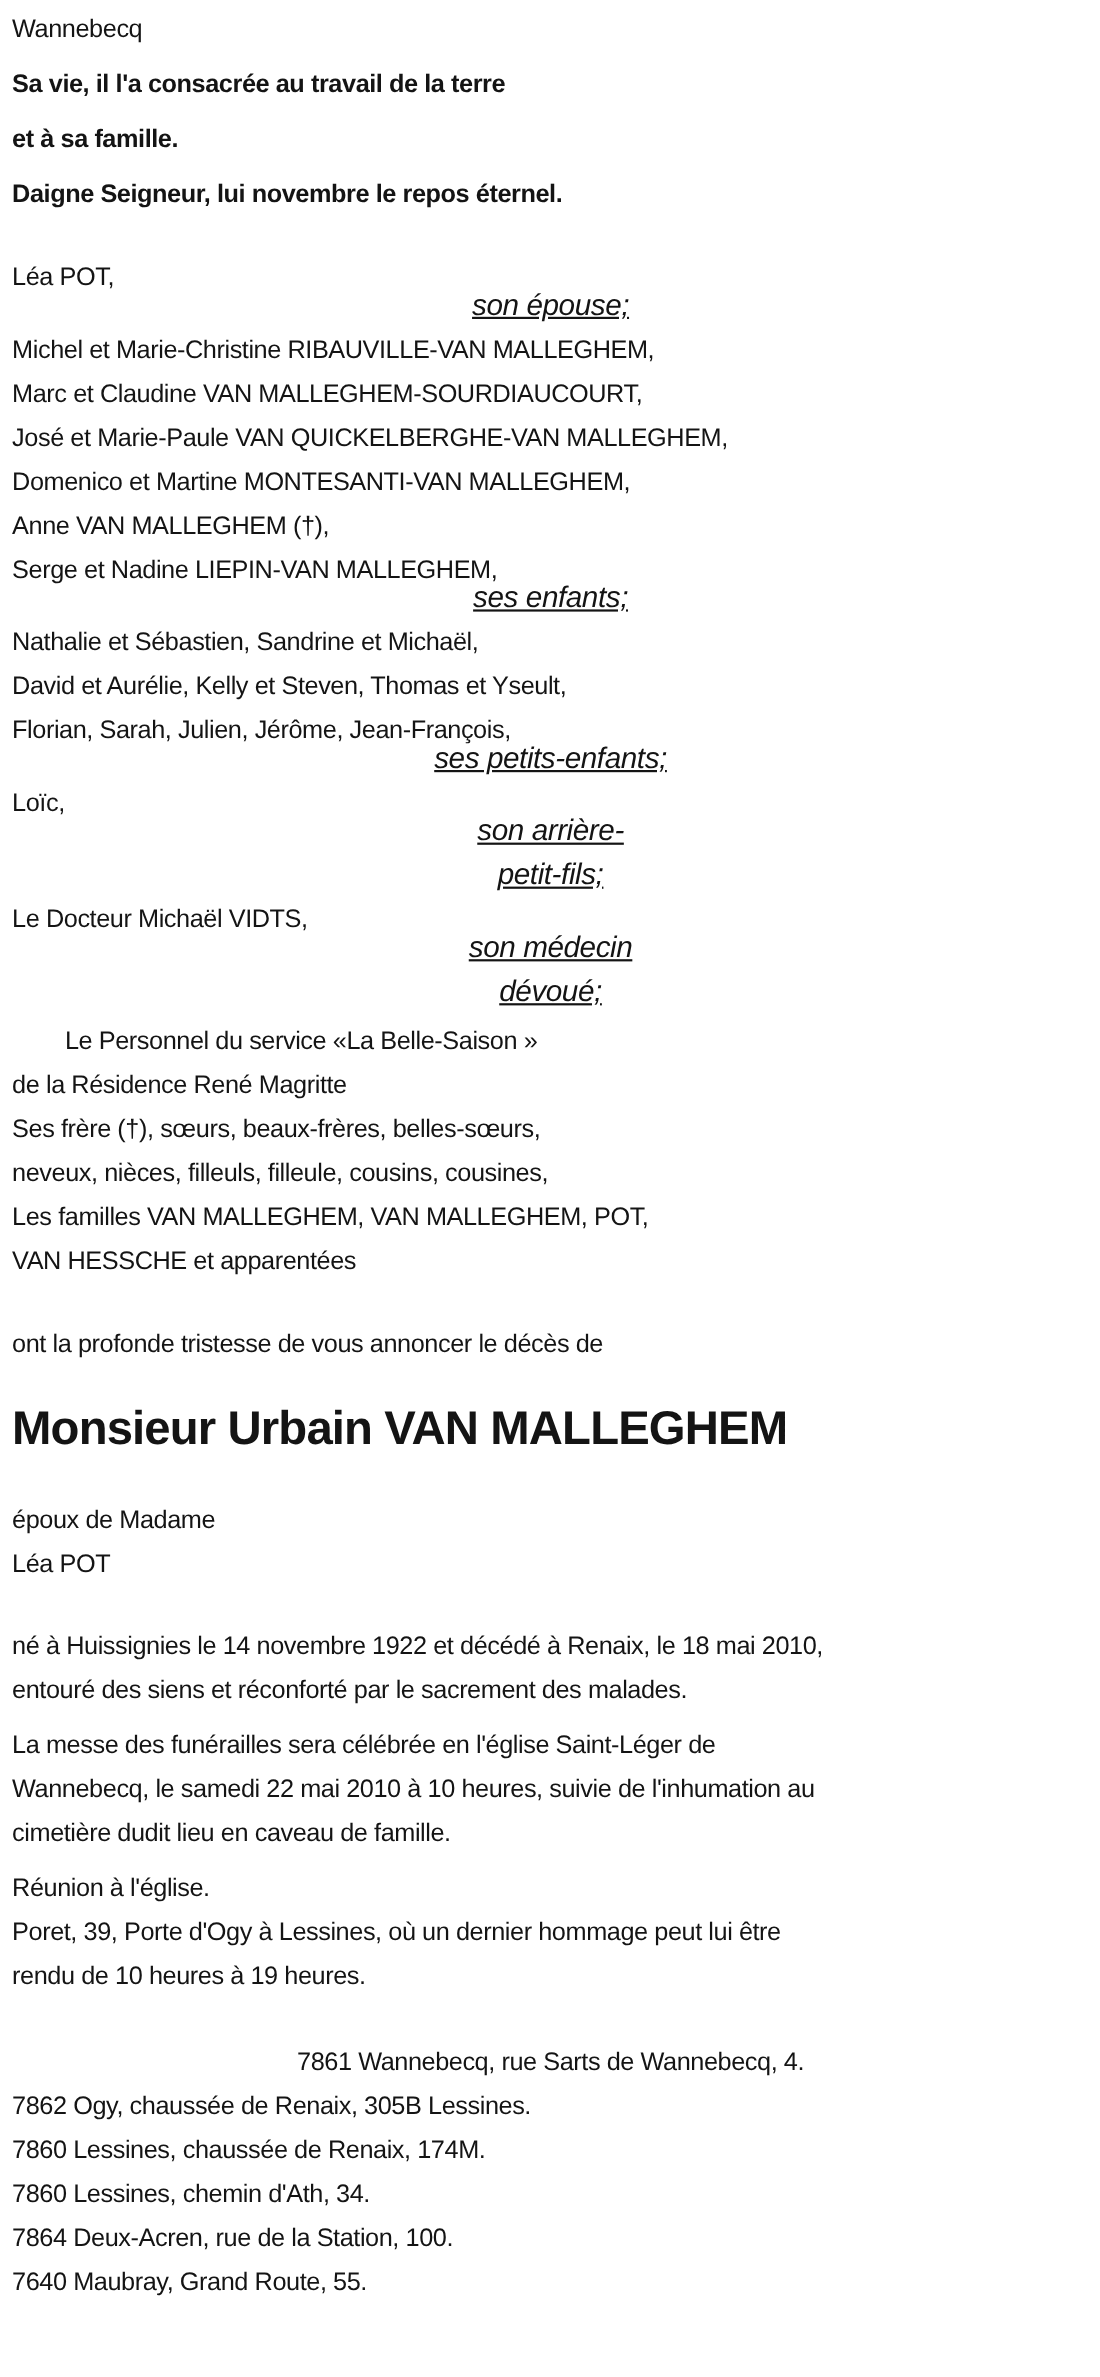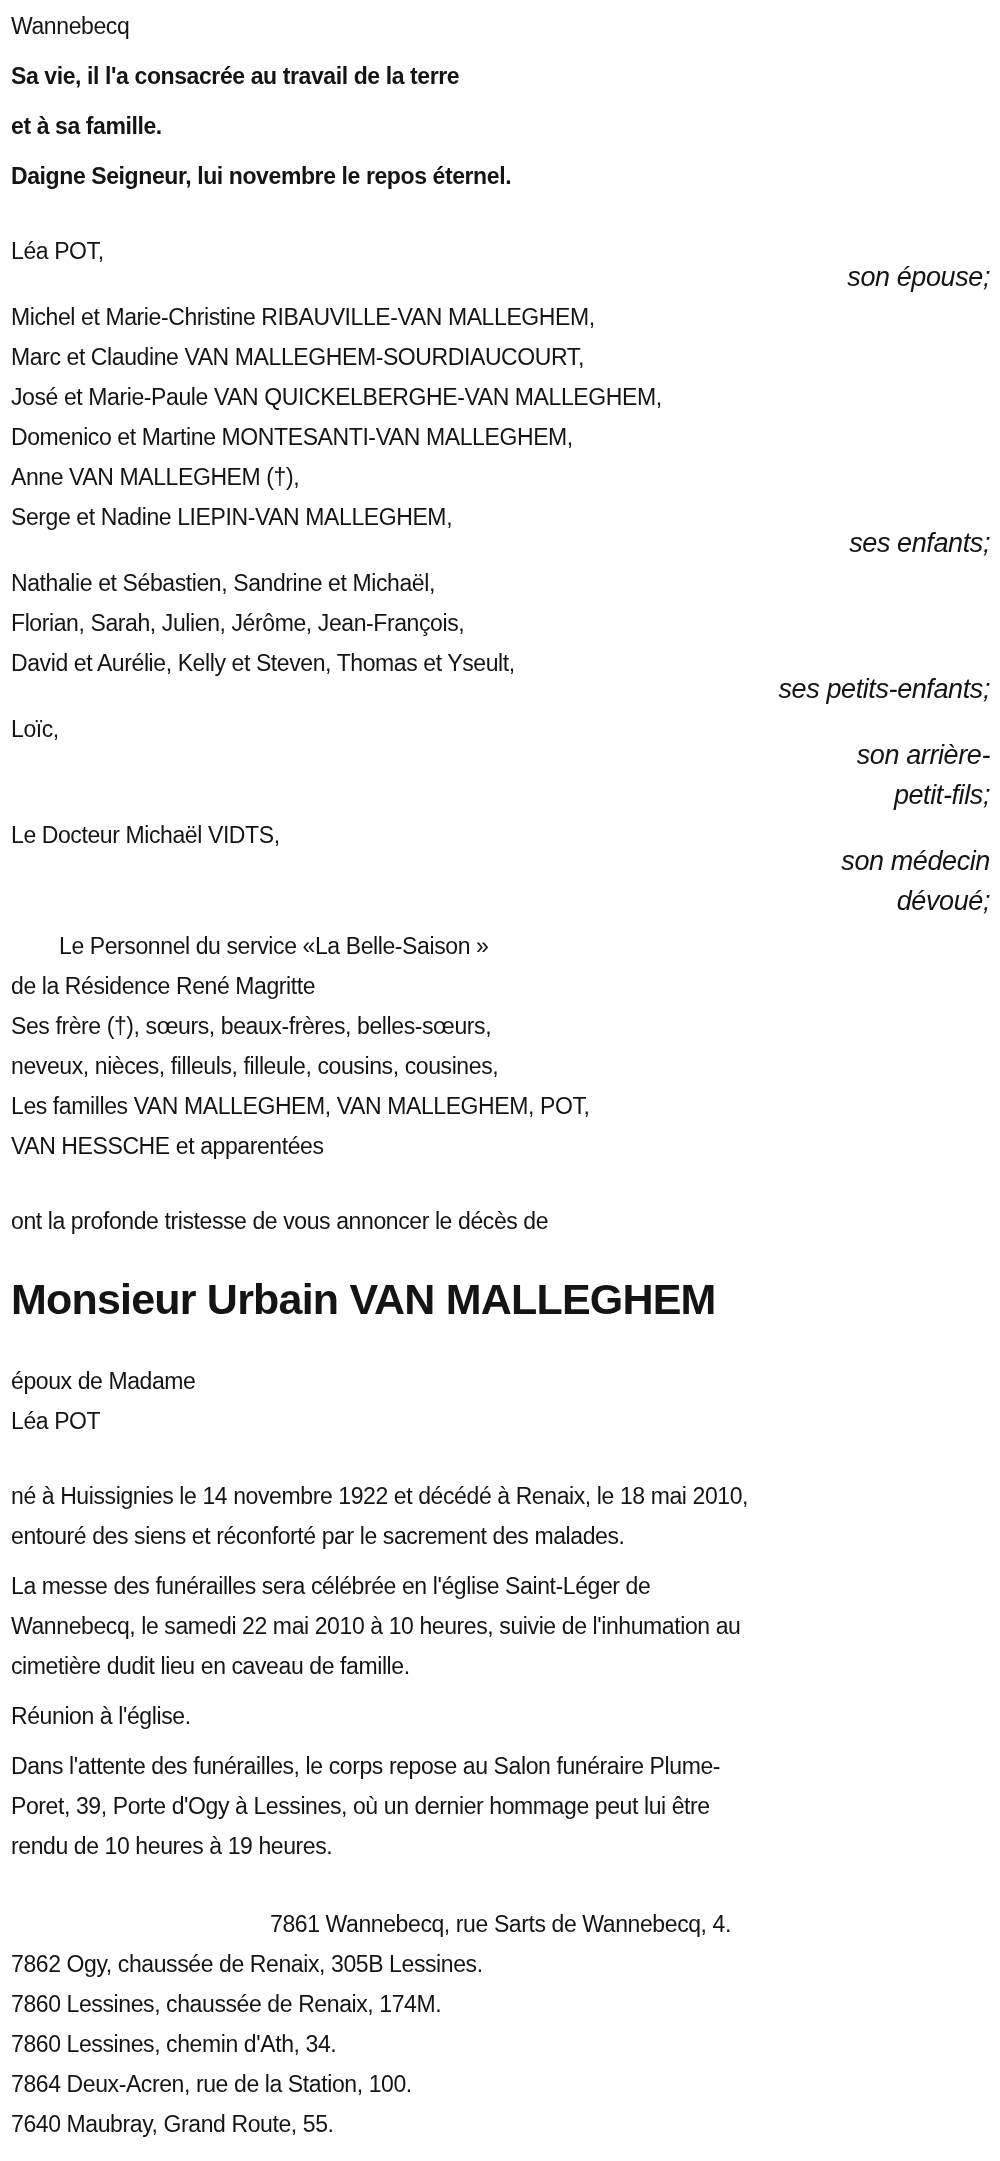--- a/index.html
+++ b/index.html
@@ -24,22 +24,23 @@
   .b  { font-weight: 700; }                       
   .hd {                                           
     font-size: 43px;
     line-height: 56px;
     font-weight: 700;
     letter-spacing: -0.8px;
     margin-top: 30px;
   }
   .lab {                                          
     font-style: italic;
-    text-align: right;
+    text-align: center;
     font-size: 27px;
+    text-decoration: underline;
   }
   .up  { margin-top: -14px; }                     
   .g5  { margin-top: 5px; margin-left: 48px;  }
   .g10 { margin-top: 10px; }                      
   .g34 { margin-top: 34px; }                      
   .g35 { margin-top: 35px; }                      
   .g38 { margin-top: 38px; text-align: center; }                      
 </style>
 </head>
 <body>
@@ -52,22 +53,22 @@
     <p class="ln g35">Léa POT,</p>
     <p class="ln lab up">son épouse;</p>
     <p class="ln">Michel et Marie-Christine RIBAUVILLE-VAN MALLEGHEM,</p>
     <p class="ln">Marc et Claudine VAN MALLEGHEM-SOURDIAUCOURT,</p>
     <p class="ln">José et Marie-Paule VAN QUICKELBERGHE-VAN MALLEGHEM,</p>
     <p class="ln">Domenico et Martine MONTESANTI-VAN MALLEGHEM,</p>
     <p class="ln">Anne VAN MALLEGHEM (†),</p>
     <p class="ln">Serge et Nadine LIEPIN-VAN MALLEGHEM,</p>
     <p class="ln lab up">ses enfants;</p>
     <p class="ln">Nathalie et Sébastien, Sandrine et Michaël,</p>
+    <p class="ln">David et Aurélie, Kelly et Steven, Thomas et Yseult,</p>
     <p class="ln">Florian, Sarah, Julien, Jérôme, Jean-François,</p>
-    <p class="ln">David et Aurélie, Kelly et Steven, Thomas et Yseult,</p>
     <p class="ln lab up">ses petits-enfants;</p>
     <p class="ln">Loïc,</p>
     <p class="ln lab up">son arrière-</p>
     <p class="ln lab">petit-fils;</p>
     <p class="ln">Le Docteur Michaël VIDTS,</p>
     <p class="ln lab up">son médecin</p>
     <p class="ln lab">dévoué;</p>
     <p class="ln g5">Le Personnel du service «La Belle-Saison »</p>
     <p class="ln">de la Résidence René Magritte</p>
     <p class="ln">Ses frère (†), sœurs, beaux-frères, belles-sœurs,</p>
@@ -77,21 +78,20 @@
     <p class="ln g35">ont la profonde tristesse de vous annoncer le décès de</p>
     <p class="ln hd">Monsieur Urbain VAN MALLEGHEM</p>
     <p class="ln g34">époux de Madame</p>
     <p class="ln">Léa POT</p>
     <p class="ln g35">né à Huissignies le 14 novembre 1922 et décédé à Renaix, le 18 mai 2010,</p>
     <p class="ln">entouré des siens et réconforté par le sacrement des malades.</p>
     <p class="ln g10">La messe des funérailles sera célébrée en l'église Saint-Léger de</p>
     <p class="ln">Wannebecq, le samedi 22 mai 2010 à 10 heures, suivie de l'inhumation au</p>
     <p class="ln">cimetière dudit lieu en caveau de famille.</p>
     <p class="ln g10">Réunion à l'église.</p>
-    <p class="ln g10">Dans l'attente des funérailles, le corps repose au Salon funéraire Plume-</p>
     <p class="ln">Poret, 39, Porte d'Ogy à Lessines, où un dernier hommage peut lui être</p>
     <p class="ln">rendu de 10 heures à 19 heures.</p>
     <p class="ln g38">7861 Wannebecq, rue Sarts de Wannebecq, 4.</p>
     <p class="ln">7862 Ogy, chaussée de Renaix, 305B Lessines.</p>
     <p class="ln">7860 Lessines, chaussée de Renaix, 174M.</p>
     <p class="ln">7860 Lessines, chemin d'Ath, 34.</p>
     <p class="ln">7864 Deux-Acren, rue de la Station, 100.</p>
     <p class="ln">7640 Maubray, Grand Route, 55.</p>
   </div>
 

